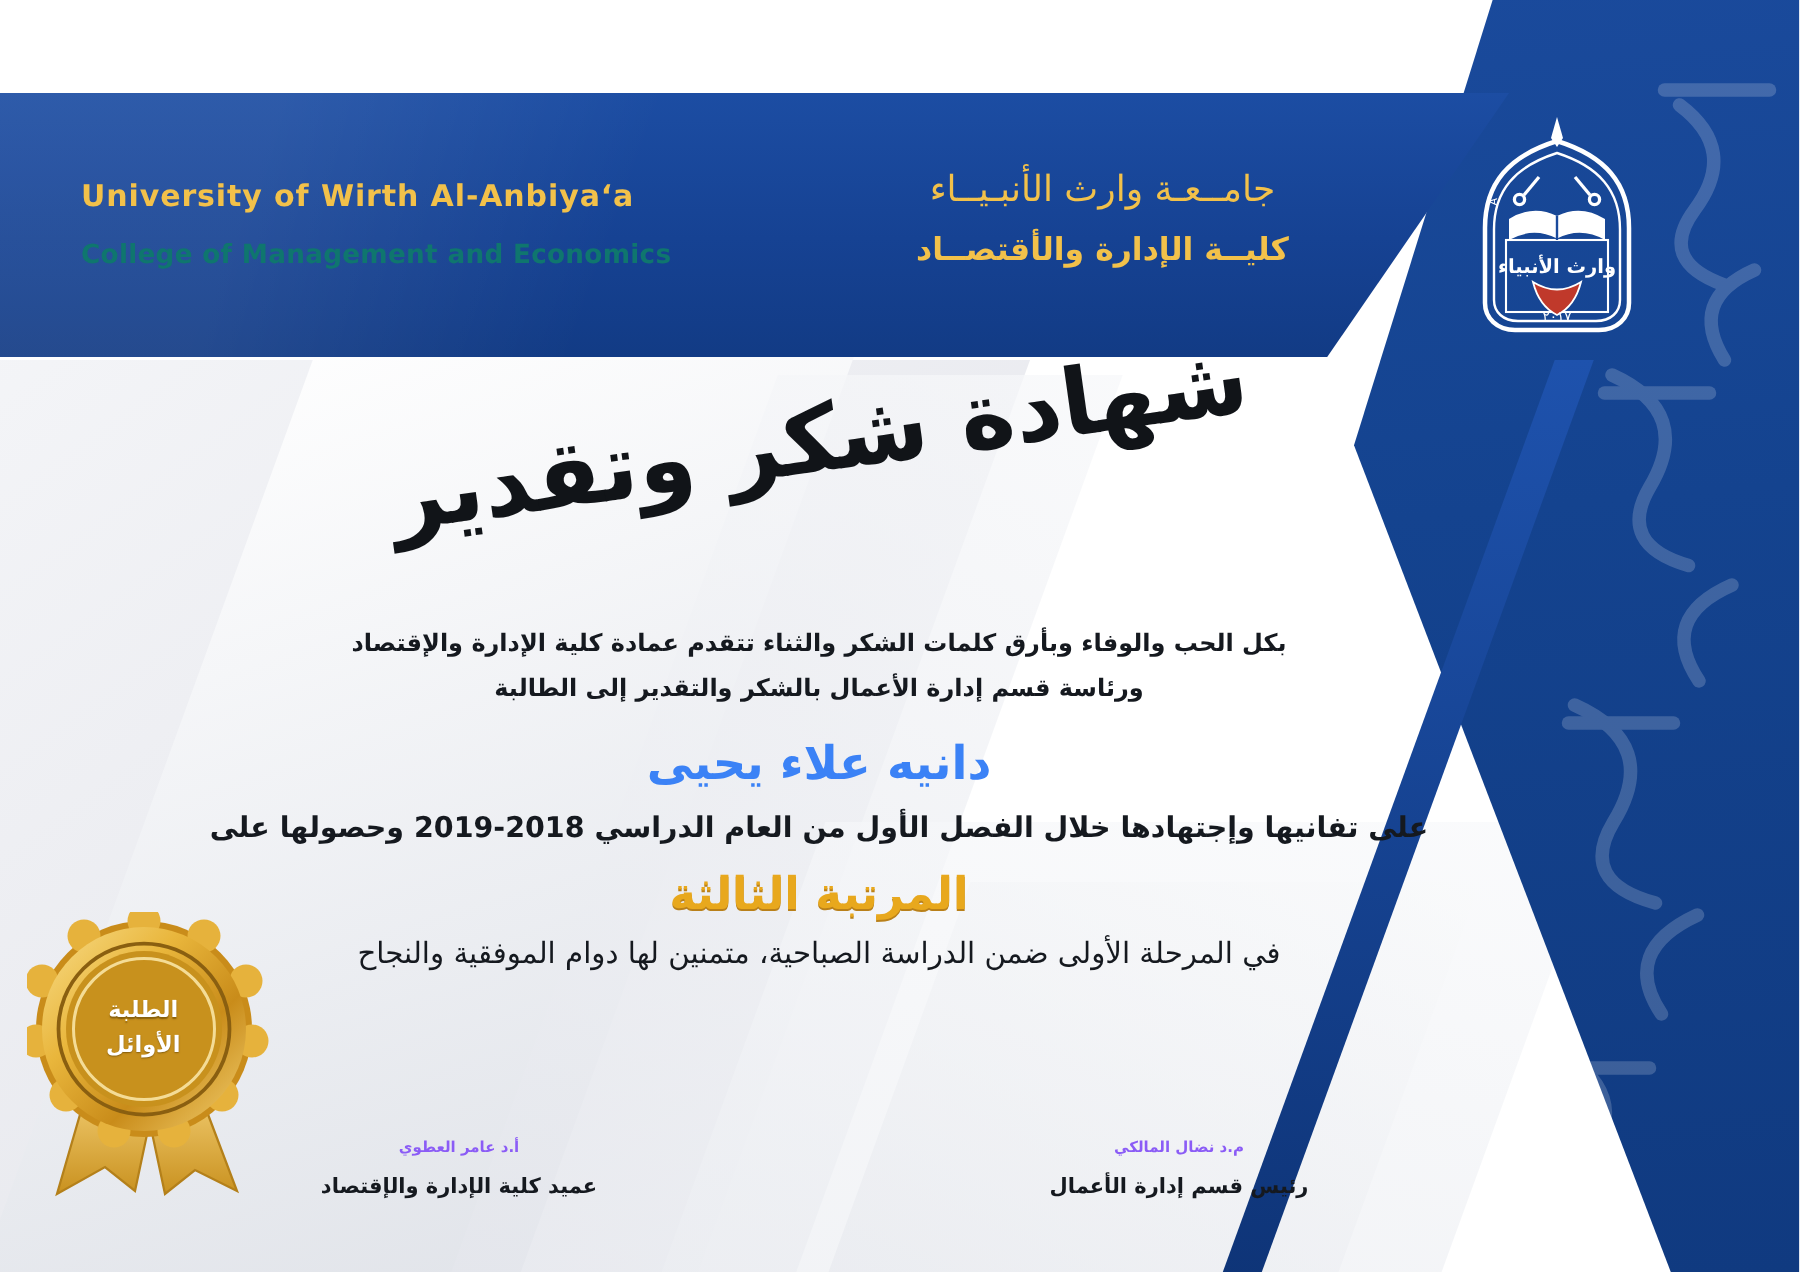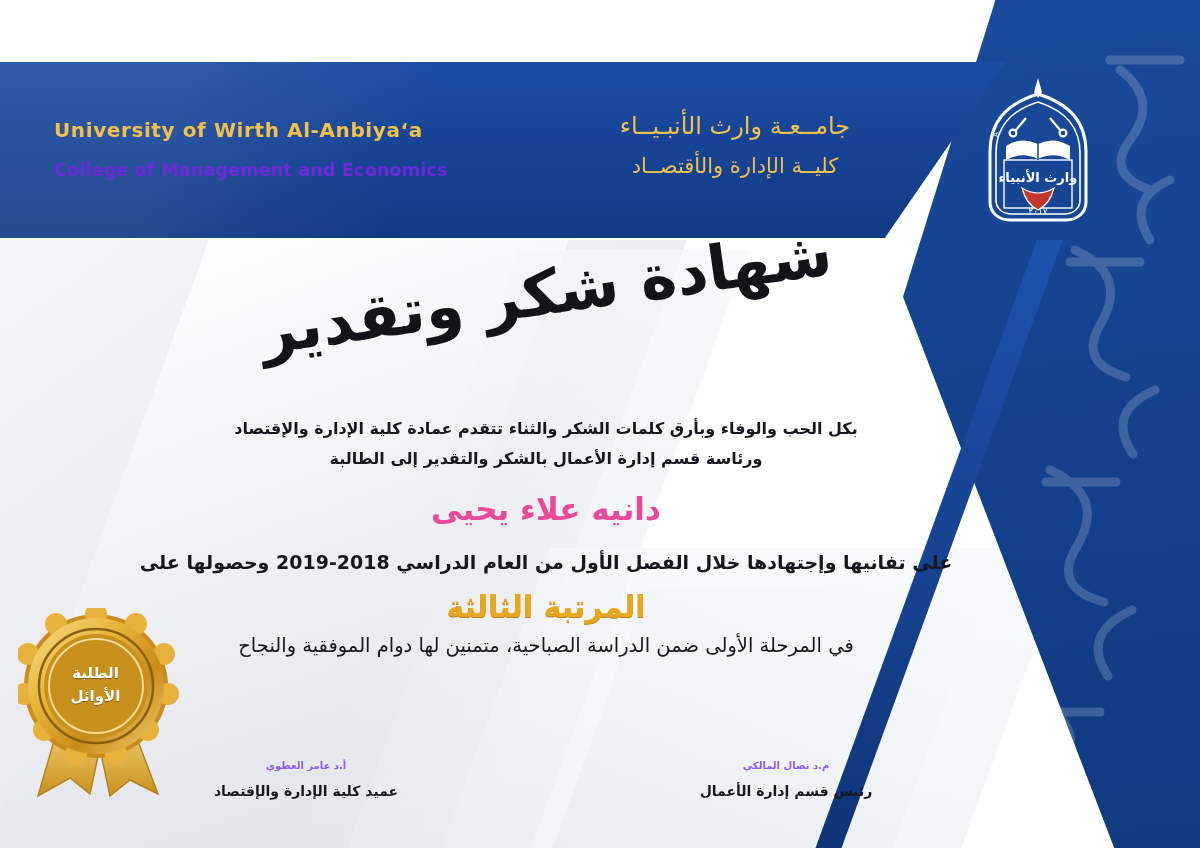--- a/index.html
+++ b/index.html
@@ -156,21 +156,21 @@
   .header-en .line1 {
     color: #f2c14a;
     font-family: "DejaVu Sans", sans-serif;
     font-size: 20px;
     font-weight: bold;
     letter-spacing: .6px;
     margin-bottom: 18px;
     white-space: nowrap;
   }
   .header-en .line2 {
-    color: #6d28d9;
+    color: #0f766e;
     font-family: "DejaVu Sans", sans-serif;
     font-size: 17.5px;
     font-weight: bold;
     letter-spacing: .2px;
     white-space: nowrap;
   }
 
   .header-ar {
     position: absolute;
     top: 112px;
@@ -183,21 +183,21 @@
     color: #f2c14a;
     font-size: 24px;
     font-weight: normal;
     letter-spacing: 3px;
     margin-bottom: 14px;
     white-space: nowrap;
   }
   .header-ar .line2 {
     color: #f2c14a;
     font-size: 21px;
-    font-weight: normal;
+    font-weight: bold;
     letter-spacing: 2px;
     white-space: nowrap;
   }
 
   
   .logo {
     position: absolute;
     top: 74px;
     right: 100px;
     width: 124px;
@@ -251,23 +251,23 @@
     line-height: 1.9;
     color: #15191f;
     font-weight: bold;
     margin: 0 auto 16px;
     width: 800px;
   }
 
   .student-name {
     font-size: 31px;
     font-weight: bold;
-    color: #ec4899;
+    color: #3b82f6;
     letter-spacing: 1px;
-    margin-bottom: 24px;
+    margin-bottom: 14px;
   }
 
   .reason {
     font-size: 19px;
     font-weight: bold;
     color: #15191f;
     letter-spacing: -.3px;
     margin-bottom: 14px;
   }
 

